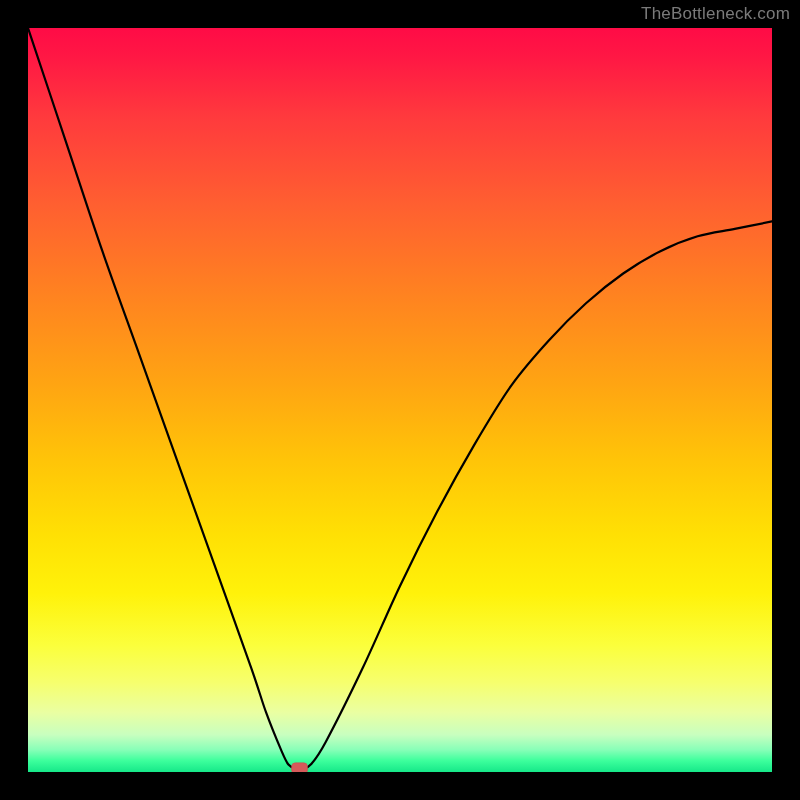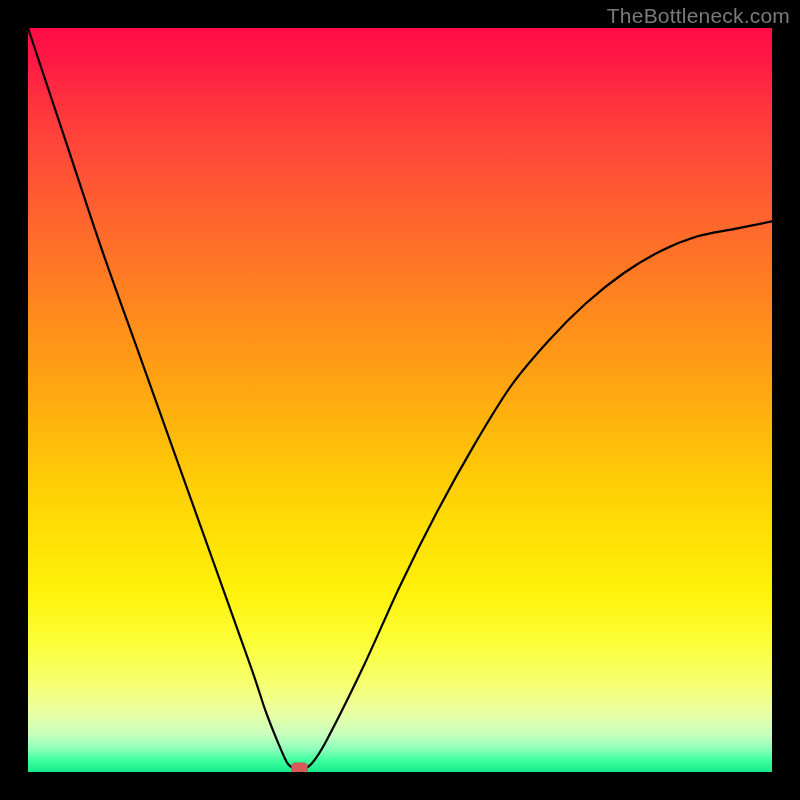--- a/index.html
+++ b/index.html
@@ -65,21 +65,21 @@
   .marker {
     fill: #d65a5a;
     stroke: #c94f50;
     stroke-width: 0.5;
   }
   .watermark {
     position: absolute;
     top: 4px;
     right: 10px;
     color: #7a7a7a;
-    font-size: 21px;
+    font-size: 17px;
     font-weight: 500;
     letter-spacing: 0.2px;
     user-select: none;
   }
 </style>
 </head>
 <body>
 
 <div class="frame">
 

